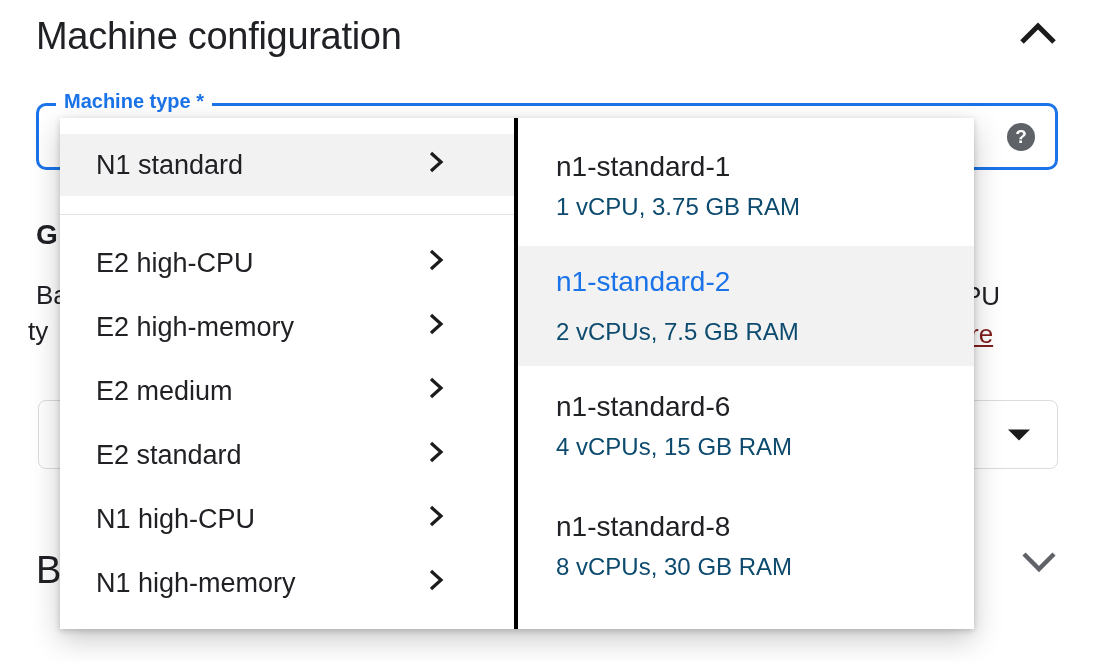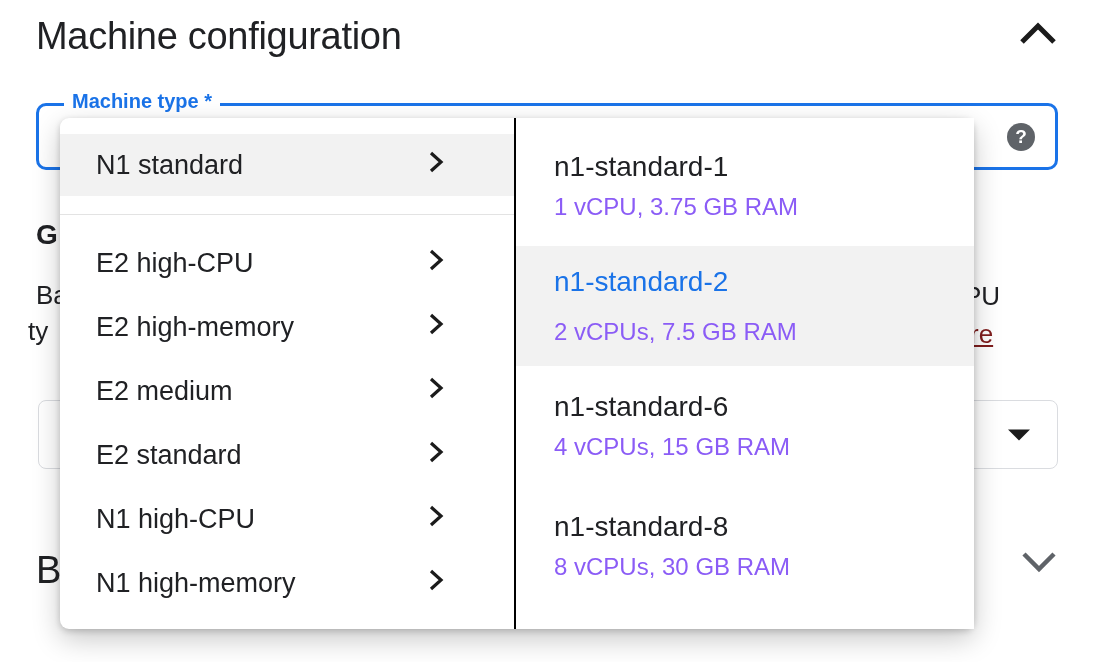--- a/index.html
+++ b/index.html
@@ -10,21 +10,21 @@
   
   .section-title { position:absolute; left:36px; top:15px; font-size:38px;
                    font-weight:400; letter-spacing:-0.3px; color:#202124; }
   .collapse-btn { position:absolute; left:1016px; top:18px; width:44px; height:34px;
                   display:flex; align-items:center; justify-content:center; cursor:pointer;
                   background:none; border:none; }
 
   
   .mt-field { position:absolute; left:36px; top:103px; width:1022px; height:67px;
               border:3px solid #1a73e8; border-radius:10px; background:#fff; z-index:1; }
-  .mt-label { position:absolute; left:64px; top:90px; z-index:2; background:#fff;
+  .mt-label { position:absolute; left:56px; top:90px; z-index:2; background:#fff;
               padding:0 8px; font-size:20px; font-weight:700; color:#1a73e8; }
   .help-btn { position:absolute; right:20px; top:50%; transform:translateY(-50%);
               width:28px; height:28px; border-radius:50%; background:#5f6368; color:#fff;
               border:none; font-size:19px; font-weight:700; line-height:28px;
               text-align:center; cursor:pointer; font-family:"Liberation Sans",sans-serif; }
 
   
   .bg-frag { position:absolute; font-size:26px; color:#202124; }
   .bg-heading-g { position:absolute; left:36px; top:219px; font-size:28px; font-weight:700; }
   .frag-ba { left:36px; top:280px; }
@@ -39,36 +39,36 @@
   
   .series-field { position:absolute; left:38px; top:400px; width:1020px; height:69px;
                   border:1px solid #dadce0; border-radius:8px; background:#fff; cursor:pointer; }
   .caret-down { position:absolute; right:27px; top:50%; transform:translateY(-50%);
                 width:0; height:0; border-left:11px solid transparent;
                 border-right:11px solid transparent; border-top:11px solid #1b1b1b; }
 
   
   .menu { position:absolute; left:60px; top:118px; width:914px; height:511px;
           background:#fff; z-index:5; display:flex;
-          box-shadow:0 2px 6px rgba(0,0,0,.18), 0 10px 28px rgba(0,0,0,.22);border-radius:9px; }
+          box-shadow:0 2px 6px rgba(0,0,0,.18), 0 10px 28px rgba(0,0,0,.22); }
   .pane-left { width:454px; padding-top:16px; }
-  .pane-right { width:460px; border-left:2px solid #000000; padding-top:8px; background:#fff; }
+  .pane-right { width:460px; border-left:4px solid #000000; padding-top:8px; background:#fff; }
 
   .family-item { height:62px; display:flex; align-items:center; justify-content:space-between;
                  padding:0 70px 0 36px; font-size:27px; color:#202124; cursor:pointer; }
   .family-item.active { background:#f2f2f2; }
   .family-divider { border:none; border-top:1px solid #e3e3e3; margin:18px 0 16px 0; }
   .family-list .family-item { height:64px; }
 
   .type-row { height:120px; display:flex; flex-direction:column; justify-content:center;
               padding-left:38px; cursor:pointer; }
   .type-row.selected { background:#f2f2f2;gap:10px; }
   .type-name { font-size:28px; color:#202124; margin-bottom:10px; }
   .type-row.selected .type-name { color:#1a73e8; }
-  .type-specs { font-size:24px; color:#8b5cf6; }
+  .type-specs { font-size:24px; color:#0c4a6e; }
 
   .chev-right { flex:0 0 auto; }
 </style>
 </head>
 <body>
 
 <div class="stage">
 
   <div class="section-title">Machine configuration</div>
   <button class="collapse-btn">

